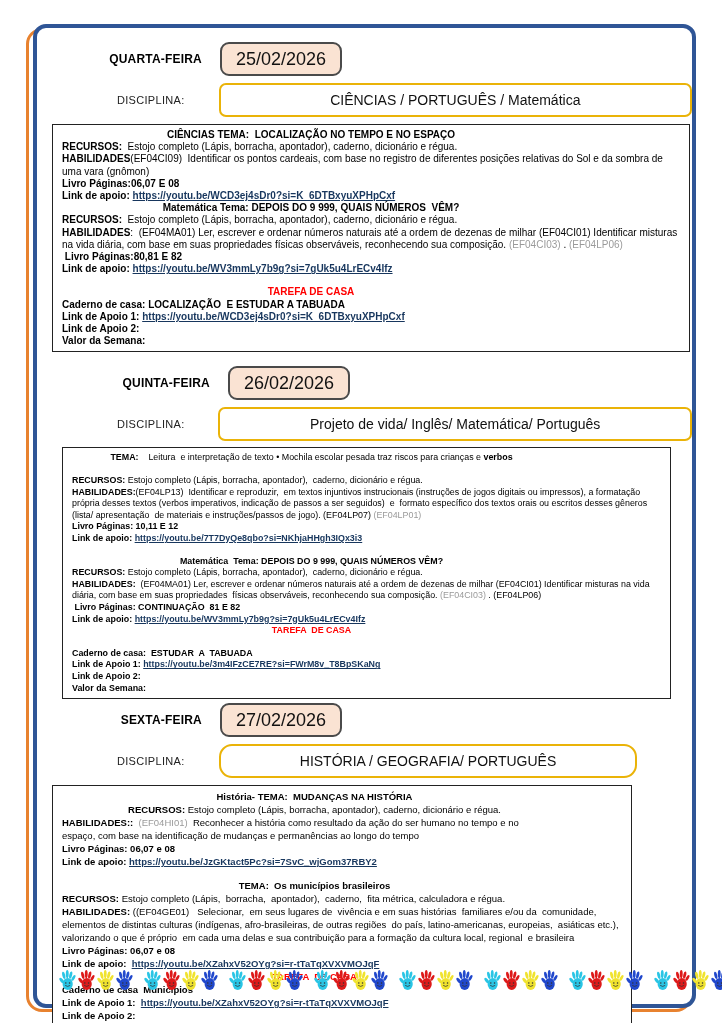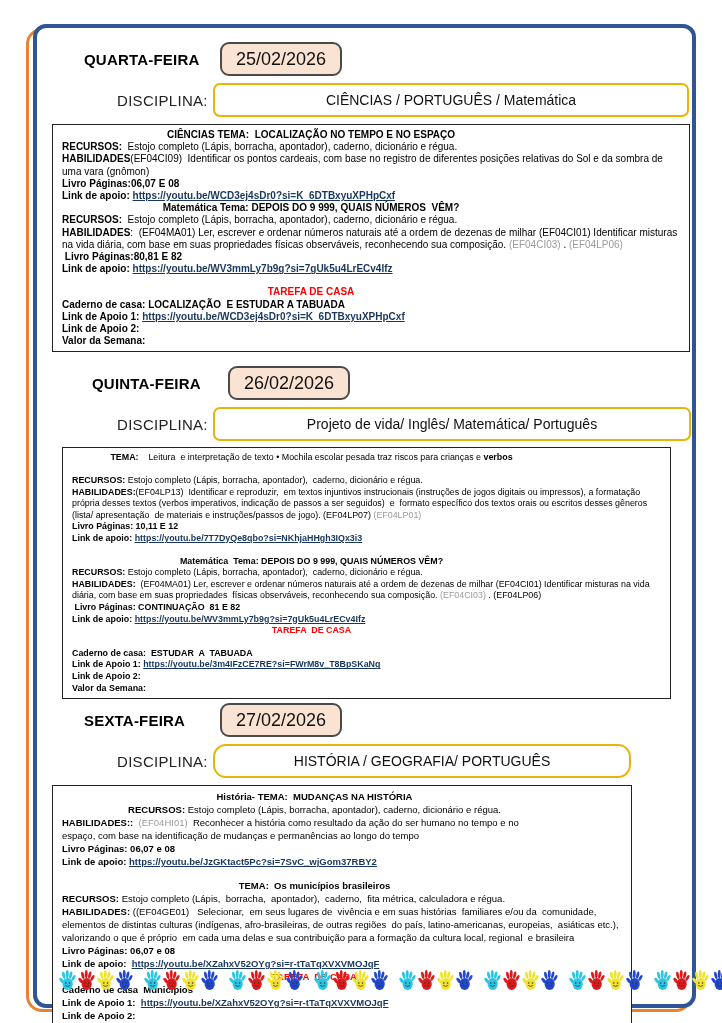--- a/index.html
+++ b/index.html
@@ -11,26 +11,26 @@
     border:3px solid #E8822F;border-radius:16px;box-sizing:border-box;}
   .frame-blue{position:absolute;left:33px;top:24px;width:663px;height:984px;
     border:4px solid #2F5596;border-radius:13px;box-sizing:border-box;background:#fff;}
 
   
   .section{}
   .header-row{display:flex;align-items:center;padding-left:47px;}
   .sec0 .header-row{margin-top:14px;}
   .sec1 .header-row{margin-top:14px;margin-left:8px;}
   .sec2 .header-row{margin-top:4px;}
-  .day{width:118px;text-align:left;font-weight:bold;font-size:15px;color:#000;letter-spacing:.2px;}
+  .day{width:118px;text-align:right;font-weight:bold;font-size:12px;color:#000;letter-spacing:.2px;}
   .date-box{margin-left:18px;width:118px;height:30px;background:#FAE3D3;border:2px solid #4a4a4a;
     border-radius:9px;display:flex;align-items:center;justify-content:center;
     font-size:18px;color:#111;}
   .disc-row{display:flex;align-items:center;padding-left:80px;margin-top:7px;}
-  .disc-label{width:72px;font-size:15px;color:#222;margin-right:24px;letter-spacing:.3px;}
+  .disc-label{width:72px;font-size:11px;color:#222;margin-right:30px;letter-spacing:.3px;}
   .disc-box{border:2px solid #eab308;border-radius:7px;background:#fff;height:30px;
     display:flex;align-items:center;justify-content:center;font-size:14px;color:#111;}
   .sec0 .disc-box{width:472px;}
   .sec1 .disc-box{width:474px;}
   .sec2 .disc-box{width:414px;border-radius:13px;}
 
   
   .content-box{border:1.5px solid #222;background:#fff;box-sizing:border-box;padding:4px 9px;color:#000;}
   .sec0 .content-box{margin:7px 0 0 15px;width:638px;min-height:227px;font-size:10px;line-height:12.2px;}
   .sec1 .content-box{margin:6px 0 0 25px;width:609px;min-height:233px;font-size:8.9px;line-height:11.6px;}

